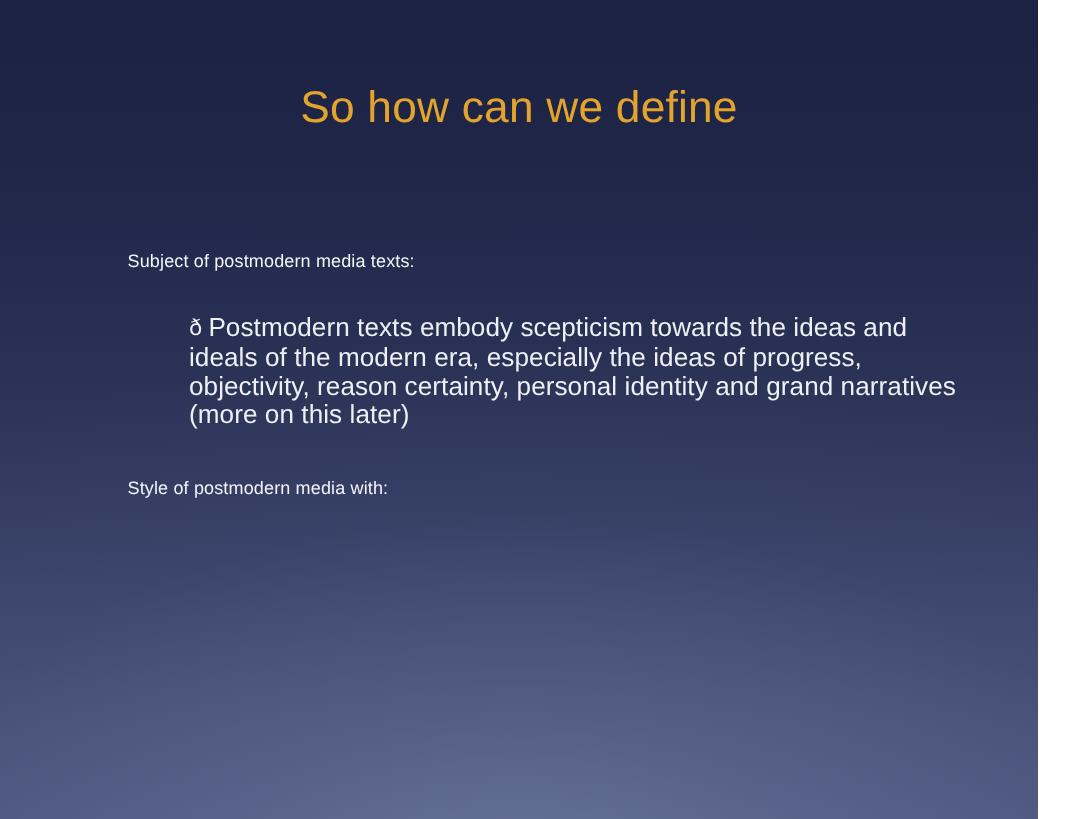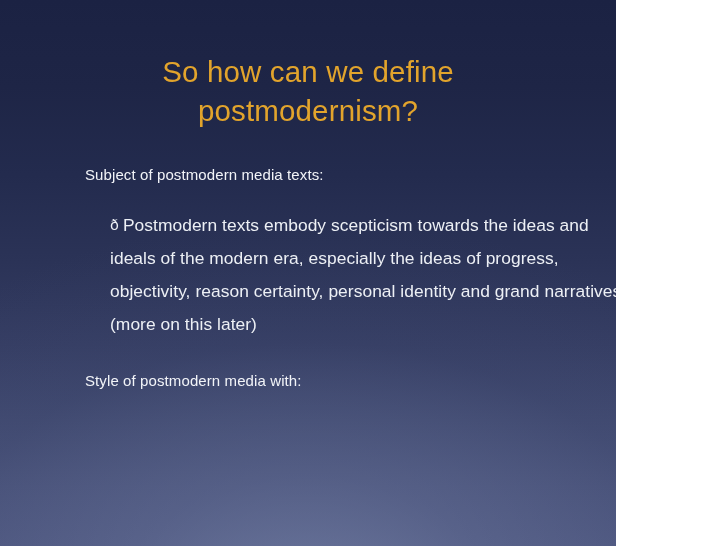--- a/index.html
+++ b/index.html
@@ -9,21 +9,21 @@
 
   body {
     width: 728px;
     height: 546px;
     overflow: hidden;
     font-family: "Liberation Sans", sans-serif;
   }
 
   #slide {
     position: relative;
-    width: 616px;
+    width: 692px;
     height: 546px;
     box-sizing: border-box;
     background:
       radial-gradient(ellipse 120% 95% at 50% 112%,
         rgba(132, 145, 180, 0.55) 0%,
         rgba(108, 120, 158, 0.34) 26%,
         rgba(70, 82, 120, 0.14) 52%,
         rgba(30, 38, 70, 0.0) 76%),
       linear-gradient(to bottom,
         #1b2243 0%,
@@ -61,33 +61,33 @@
   
   #body-block {
     position: absolute;
     left: 85px;
     top: 162px;
     width: 552px;
   }
 
   .lead-line {
     color: #f2f4f8;
-    font-size: 15px;
+    font-size: 12px;
     line-height: 25px;
     letter-spacing: 0.1px;
     font-weight: 400;
     white-space: nowrap;
   }
 
   .bullet-para {
     position: relative;
-    margin-left: 25px;
+    margin-left: 41px;
     color: #edf0f5;
     font-size: 17.4px;
-    line-height: 33px;
+    line-height: 19px;
     letter-spacing: 0.05px;
     font-weight: 400;
     width: 528px;
   }
 
   .bullet-glyph {
     font-family: "DejaVu Sans", sans-serif;
     font-size: 14.5px;
     color: #edf0f5;
     padding-right: 4px;
@@ -98,21 +98,20 @@
   .gap-after-bullet { height: 27px; }
   .gap-after-lead2  { height: 21px; }
 </style>
 </head>
 <body>
 
 <div id="slide">
 
   <div id="title-block">
     <span class="title-line">So how can we define</span>
-    <span class="title-line">postmodernism?</span>
   </div>
 
   <div id="body-block">
 
     <div class="lead-line">Subject of postmodern media texts:</div>
 
     <div class="gap-after-lead"></div>
 
     <div class="bullet-para">
       <span class="bullet-glyph">ð</span><span>Postmodern texts embody scepticism towards the ideas and ideals of the modern era, especially the ideas of progress, objectivity, reason certainty, personal identity and grand narratives (more on this later)</span>

